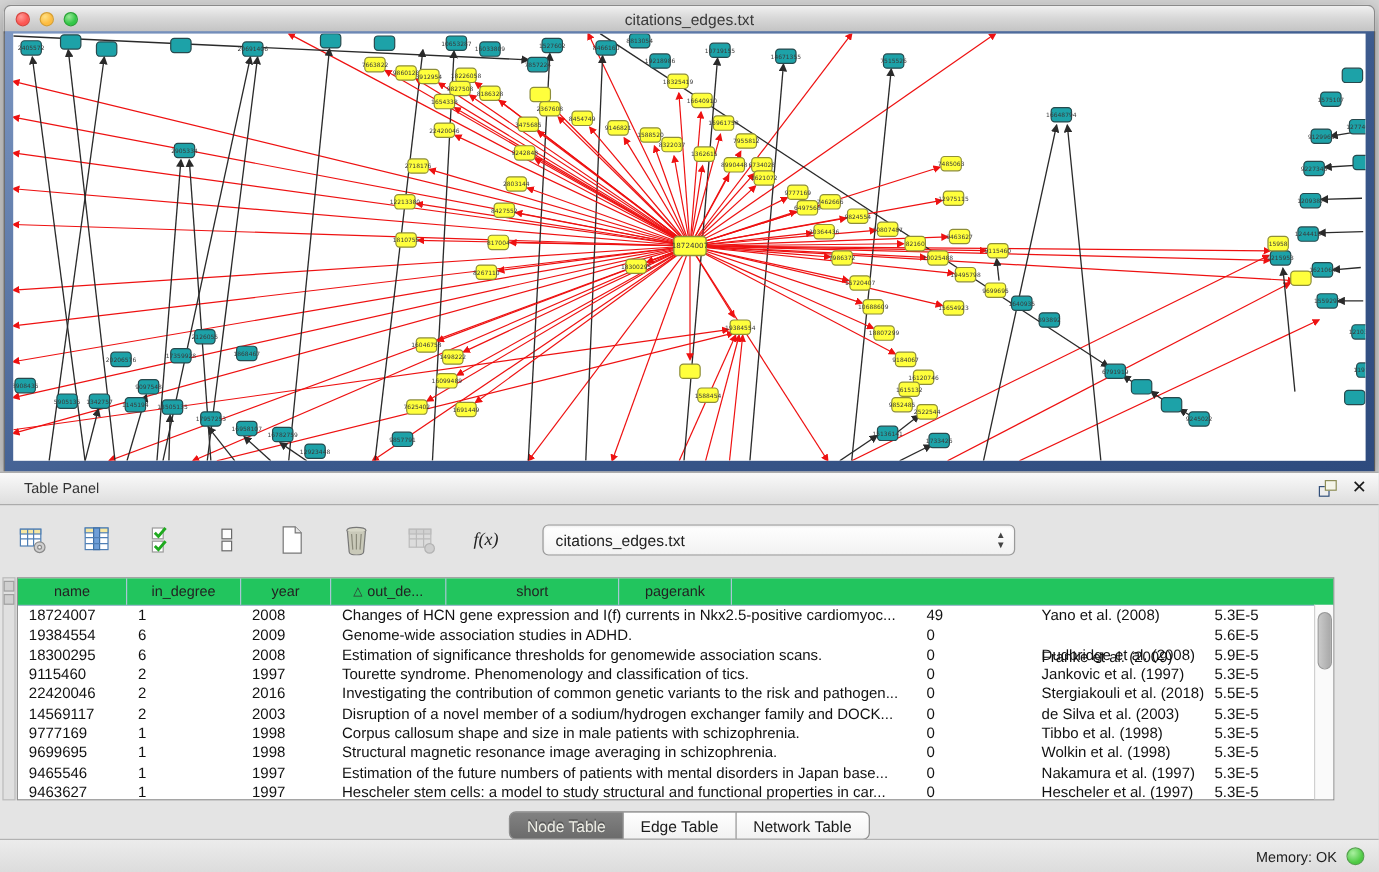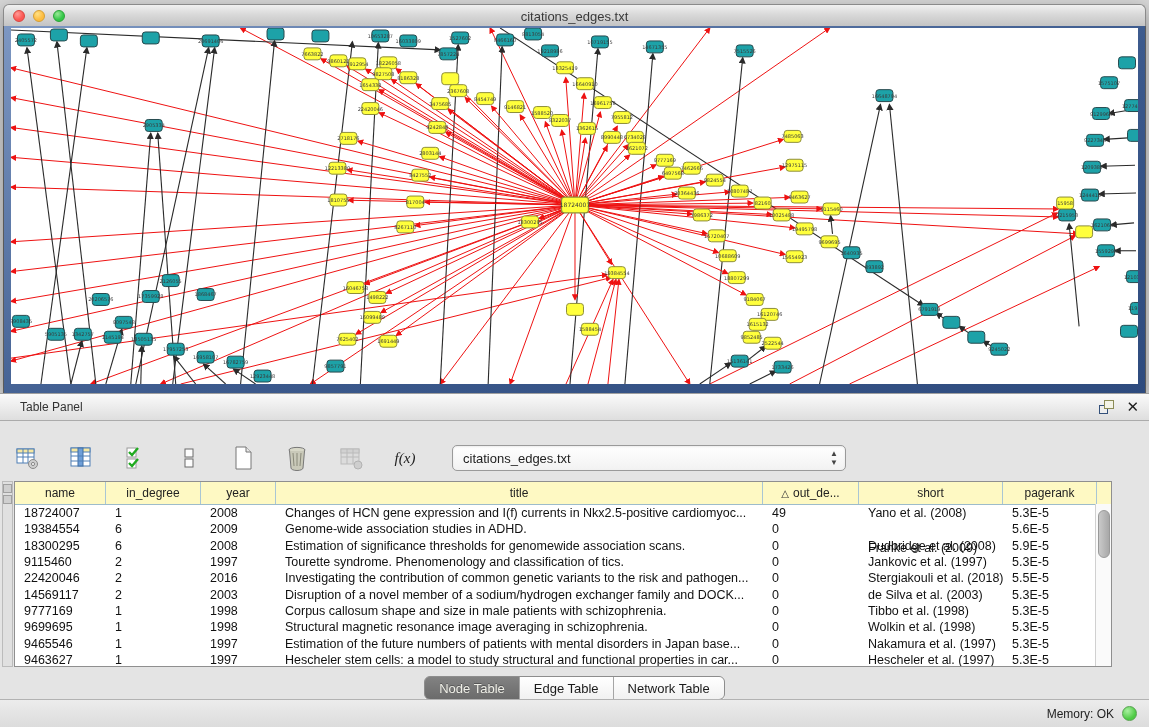--- a/index.html
+++ b/index.html
@@ -33,32 +33,32 @@
     background:linear-gradient(#fafafa,#dedede);border-top:1px solid #9f9f9f;border-bottom:1px solid #ababab;
     display:flex;align-items:center;}
   .panel-title{font-size:12px;color:#333;margin-left:20px;}
   .panel-buttons{position:absolute;right:10px;top:0;height:100%;display:flex;align-items:center;gap:12px;}
   .float-icon{width:15px;height:14px;position:relative;display:inline-block;}
   .float-icon i{position:absolute;box-sizing:border-box;display:block;}
   .float-icon .b1{left:0;bottom:0;width:9px;height:9px;border:1px solid #33507a;background:#eee;}
   .float-icon .b2{right:0;top:0;width:10px;height:9px;border:1px solid #8c8c57;background:#f4f4e8;}
   .close-x{font-size:15px;font-weight:bold;color:#1c1c1c;line-height:14px;cursor:default;}
 
-  .toolbar{position:absolute;left:14px;top:44px;height:34px;display:flex;align-items:flex-end;gap:28px;}
+  .toolbar{position:absolute;left:14px;top:44px;height:34px;display:flex;align-items:flex-start;gap:28px;}
   .tb-icon{width:26px;height:26px;display:flex;align-items:center;justify-content:center;}
   .fx{font-size:15px;color:#222;font-style:italic;font-family:"Liberation Serif",serif;}
   .combo{margin-left:6px;width:392px;height:24px;border:1px solid #9a9a9a;border-radius:5px;
     background:linear-gradient(#ffffff,#f2f2f2);display:flex;align-items:center;position:relative;
     box-shadow:inset 0 1px 2px rgba(0,0,0,.08);}
   .combo .val{font-size:13px;color:#222;margin-left:10px;}
   .combo .stepper{position:absolute;right:7px;top:3px;font-size:8px;color:#444;line-height:9px;text-align:center;}
 
   .grid-box{position:absolute;left:14px;top:88px;width:1098px;height:186px;background:#fff;
     border:1px solid #8f8f8f;box-sizing:border-box;display:flex;flex-direction:column;}
-  .hdr-row{display:flex;height:22px;background:#fef9c3;border-bottom:1px solid #9dbccb;flex:none;}
+  .hdr-row{display:flex;height:22px;background:#22c55e;border-bottom:1px solid #9dbccb;flex:none;}
   .hdr-cell{box-sizing:border-box;border-right:1px solid #a9c6d4;display:flex;align-items:center;
     justify-content:center;font-size:12px;color:#222;overflow:hidden;white-space:nowrap;}
   .hdr-cell .sort{margin-right:4px;font-size:10px;color:#333;}
   .body-rows{flex:1;overflow:hidden;position:relative;}
   .t-row{display:flex;height:16.3px;align-items:center;}
   .t-cell{box-sizing:border-box;padding-left:9px;font-size:12.5px;color:#111;overflow:hidden;
     white-space:nowrap;text-overflow:clip;}
   .vscroll{position:absolute;right:0;top:22px;bottom:0;width:15px;background:#fafafa;border-left:1px solid #d0d0d0;}
   .vthumb{position:absolute;left:2px;top:6px;width:10px;height:46px;border-radius:6px;
     background:linear-gradient(90deg,#c9c9c9,#a8a8a8);border:1px solid #999;}
@@ -811,23 +811,20 @@
       <div class="hdr-row" id="hdrRow">
           <div class="hdr-cell" style="width: 91px;">
             <span>name</span>
           </div>
           <div class="hdr-cell" style="width: 95px;">
             <span>in_degree</span>
           </div>
           <div class="hdr-cell" style="width: 75px;">
             <span>year</span>
           </div>
-          <div class="hdr-cell" style="width: 487px;">
-            <span>title</span>
-          </div>
           <div class="hdr-cell" style="width: 96px;">
             <span class="sort">△</span>
             <span>out_de...</span>
           </div>
           <div class="hdr-cell" style="width: 144px;">
             <span>short</span>
           </div>
           <div class="hdr-cell" style="width: 94px;">
             <span>pagerank</span>
           </div>

